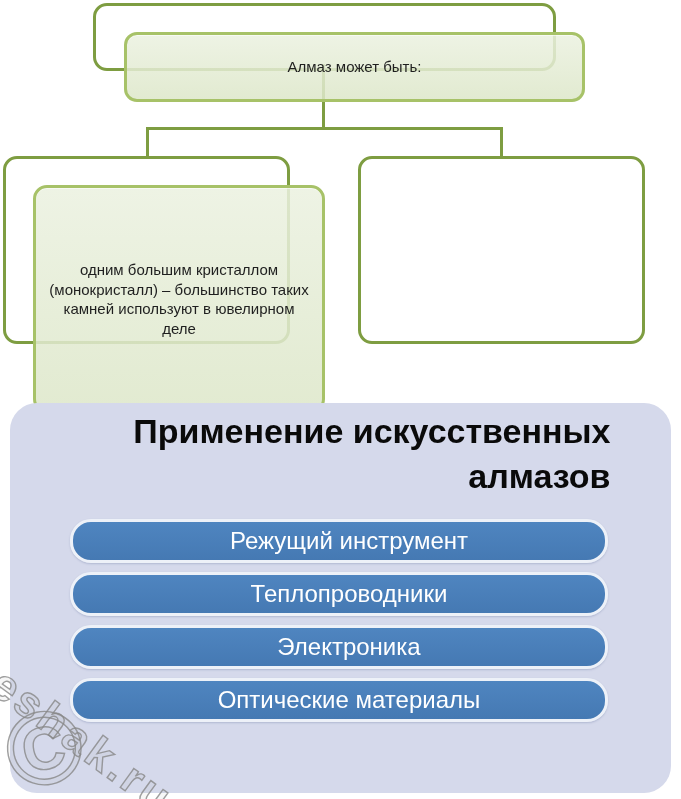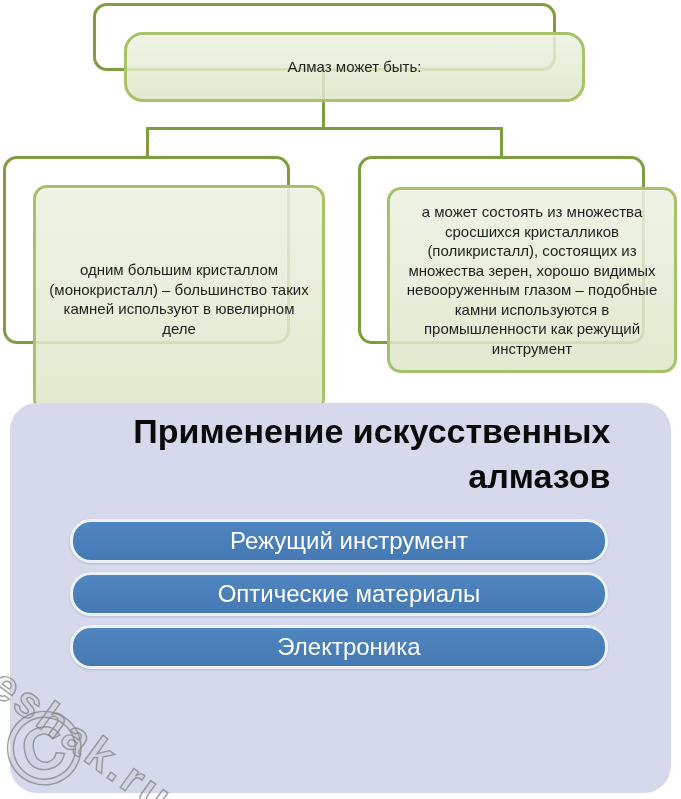--- a/index.html
+++ b/index.html
@@ -68,45 +68,45 @@
 
 <div class="canvas">
 
   <div class="backbox" style="left:93px;top:3px;width:463px;height:68px;"></div>
 
   <div class="conn" style="left:322px;top:64px;width:3px;height:66px;"></div>
   <div class="conn" style="left:146px;top:127px;width:357px;height:3px;"></div>
   <div class="conn" style="left:146px;top:127px;width:3px;height:31px;"></div>
   <div class="conn" style="left:500px;top:127px;width:3px;height:31px;"></div>
 
-  <div class="frontbox" style="left:124px;top:32px;width:461px;height:70px;border-radius:19px;">
+  <div class="frontbox" style="left:124px;top:32px;width:461px;height:70px;border-radius:13px;">
     <div class="txt">Алмаз может быть:</div>
   </div>
 
   <div class="backbox" style="left:3px;top:156px;width:287px;height:188px;"></div>
   <div class="frontbox" style="left:33px;top:185px;width:292px;height:228px;">
     <div class="txt">одним большим кристаллом (монокристалл) – большинство таких камней используют в ювелирном деле</div>
   </div>
 
   <div class="backbox" style="left:358px;top:156px;width:287px;height:188px;"></div>
-  <div class="frontbox" style="left:387px;top:187px;width:290px;height:186px;">
-    <div class="txt" style="padding:4px 10px;">а может состоять из множества сросшихся кристалликов (поликристалл), состоящих из множества зерен, хорошо видимых невооруженным глазом – подобные камни используются в промышленности как режущий инструмент</div>
-  </div>
 
   <div class="panel">
     <div class="panel-title">Применение искусственных алмазов</div>
     <div class="bars">
       <div class="bar">
         <span>Режущий инструмент</span>
       </div>
       <div class="bar">
-        <span>Оптические материалы</span>
+        <span>Теплопроводники</span>
       </div>
       <div class="bar">
         <span>Электроника</span>
+      </div>
+      <div class="bar">
+        <span>Оптические материалы</span>
       </div>
     </div>
   </div>
 
   <div class="wm-text">reshak.ru</div>
   <div class="wm-copy">©</div>
 
 </div>
 
 </body></html>

